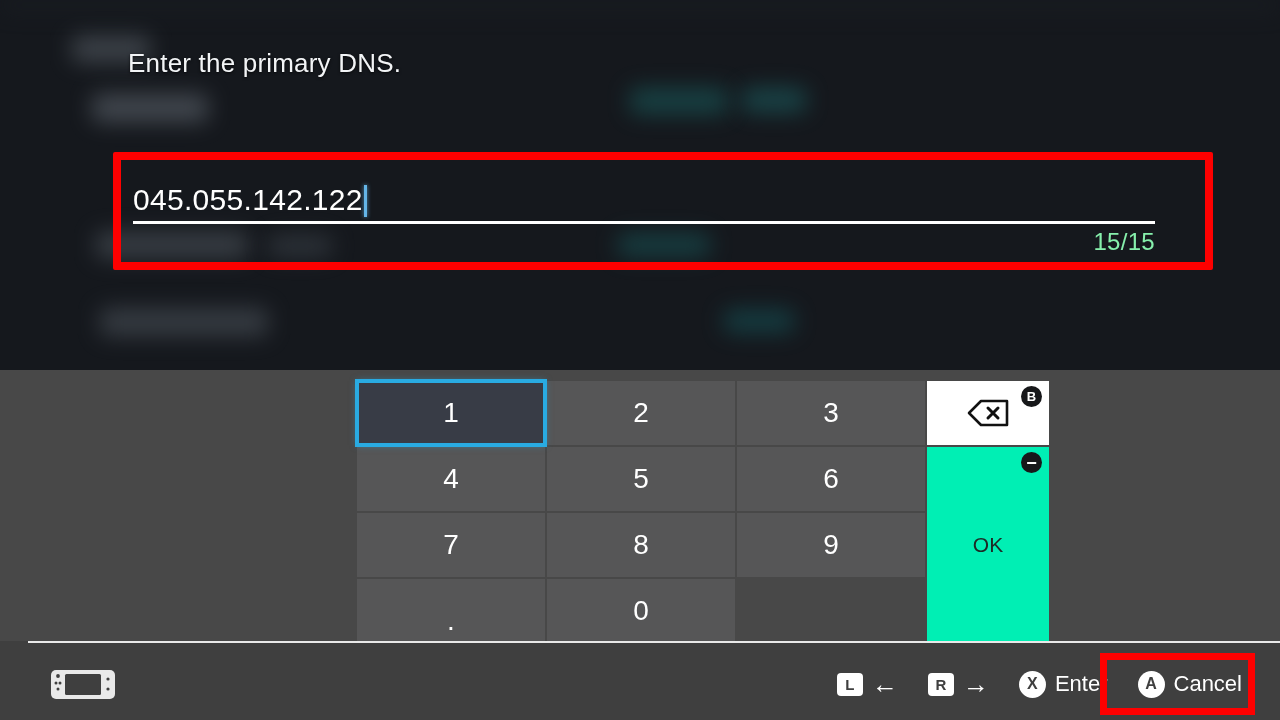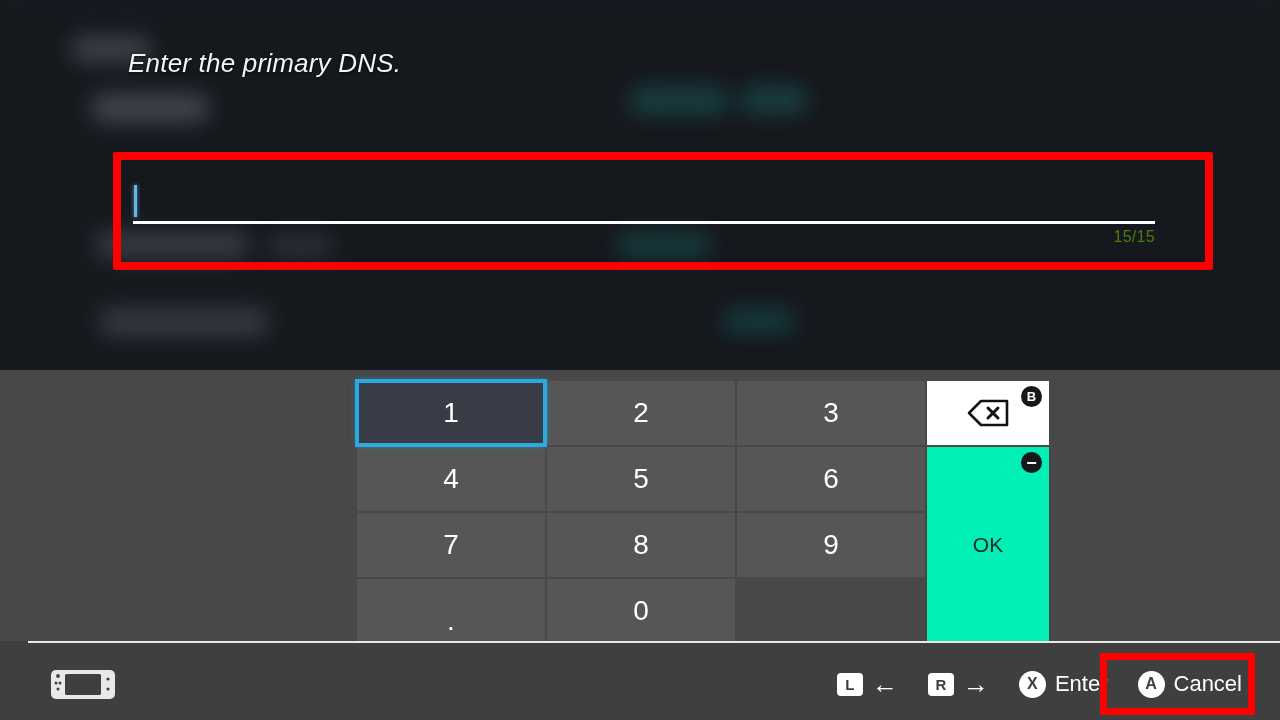--- a/index.html
+++ b/index.html
@@ -8,21 +8,21 @@
     background:#15181d;
     font-family:"Liberation Sans", sans-serif;
     overflow:hidden;
   }
 
   #screen { position:relative; width:1280px; height:720px; }
 
   
   .dialog-region {
     position:absolute; left:0; top:0; width:1280px; height:370px;
-    background:#15181d; overflow:hidden;font-style:italic;
+    background:#15181d; overflow:hidden;
   }
   .bg-blur { position:absolute; left:0; top:0; width:1280px; height:370px; }
   .bg-blob {
     position:absolute; border-radius:6px;
     filter:blur(11px); opacity:.85;
   }
 
   
   .prompt {
     position:absolute; left:128px; top:48px;
@@ -50,21 +50,21 @@
     font-size:30px; color:#ffffff; line-height:1;
     padding-bottom:6px; letter-spacing:.3px; white-space:nowrap;
   }
   .caret {
     display:inline-block; width:3px; height:32px;
     background:#64b5e8; margin-left:1px; margin-bottom:4px;
     box-shadow:0 0 4px rgba(100,181,232,.8);
   }
   .char-count {
     position:absolute; right:0; top:56px;
-    font-size:16px; color:#4d7c0f; letter-spacing:.3px;
+    font-size:24px; color:#86efac; letter-spacing:.3px;
   }
 
   
   .keypad-region {
     position:absolute; left:0; top:370px; width:1280px; height:350px;
     background:#484848;
   }
   .keypad {
     position:absolute; left:357px; top:11px;
     width:690px; height:258px;
@@ -178,20 +178,21 @@
       <div class="bg-blob" style="left:100px; top:308px; width:168px; height:28px; background:#3c4249;"></div>
       <div class="bg-blob" style="left:724px; top:310px; width:70px;  height:22px; background:#15454a;"></div>
       <div class="bg-blob" style="left:0px;   top:0px;   width:1280px;height:10px; background:#1b1f24;"></div>
     </div>
 
     <div class="prompt">Enter the primary DNS.</div>
   </div>
 
   <div class="input-wrap">
     <div class="input-line">
+      <span class="input-value">045.055.142.122</span>
       <span class="caret"></span>
     </div>
     <div class="char-count">15/15</div>
   </div>
 
   <div class="annot-input"></div>
 
   <div class="keypad-region">
     <div class="keypad">
 

